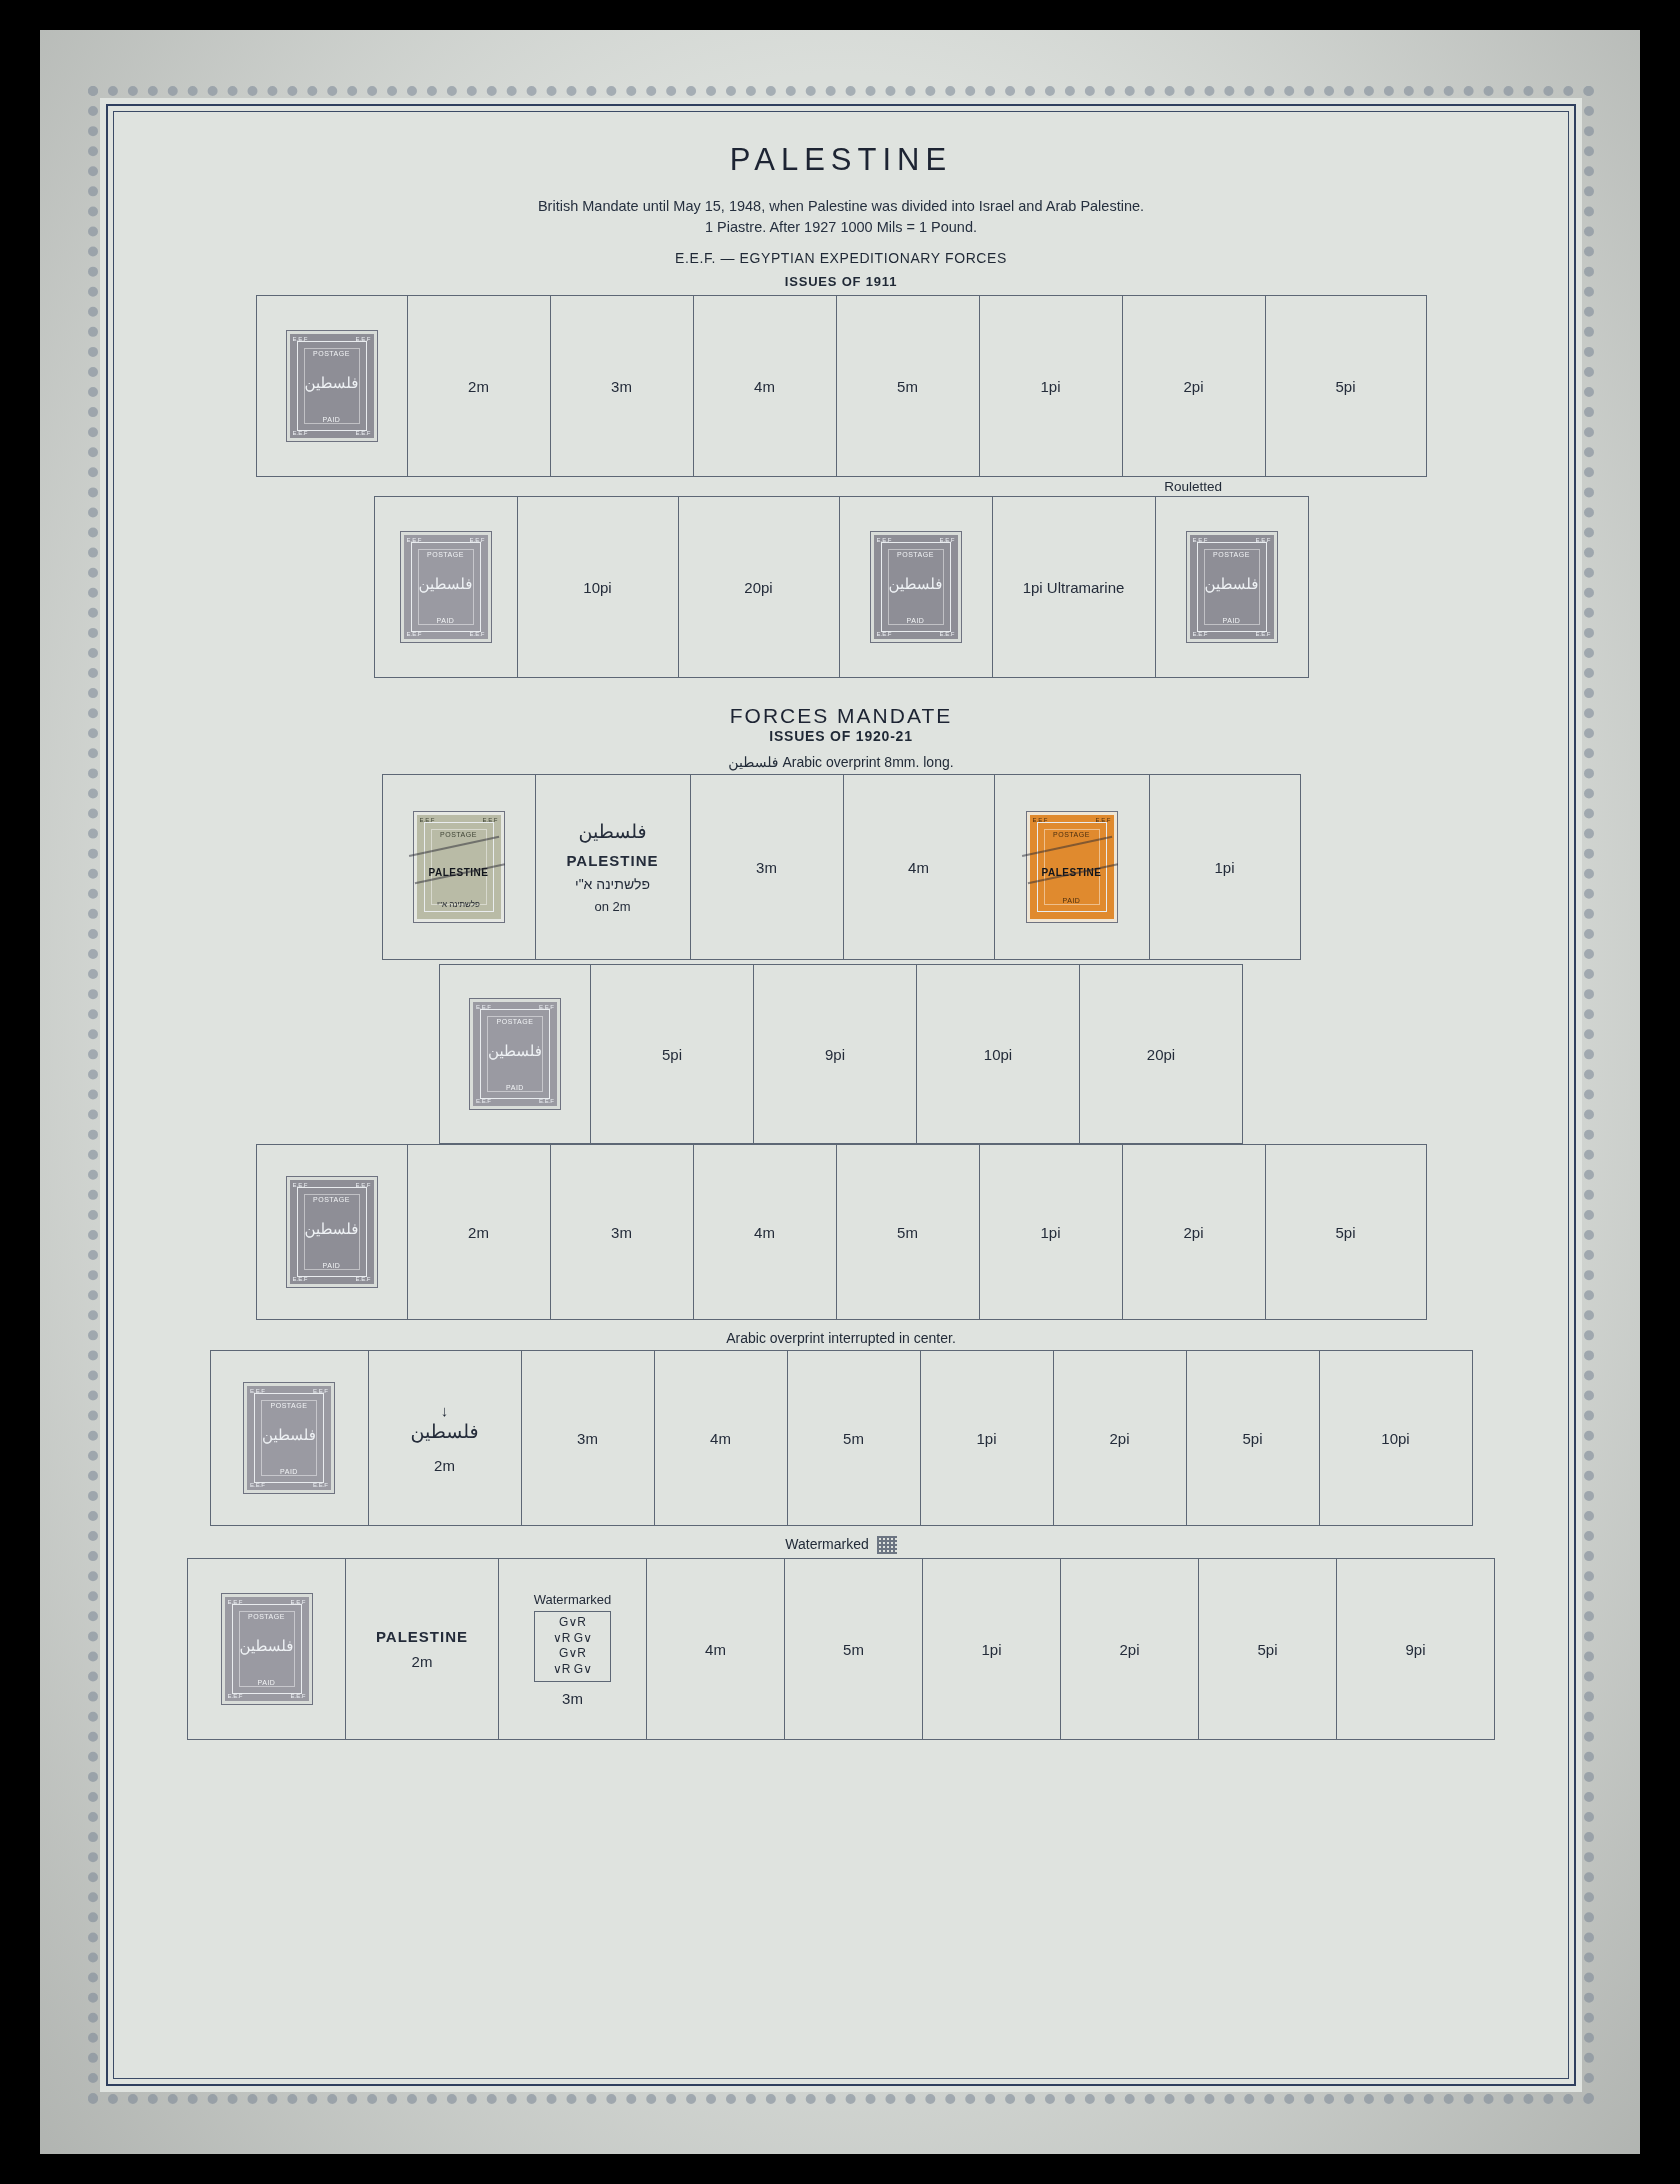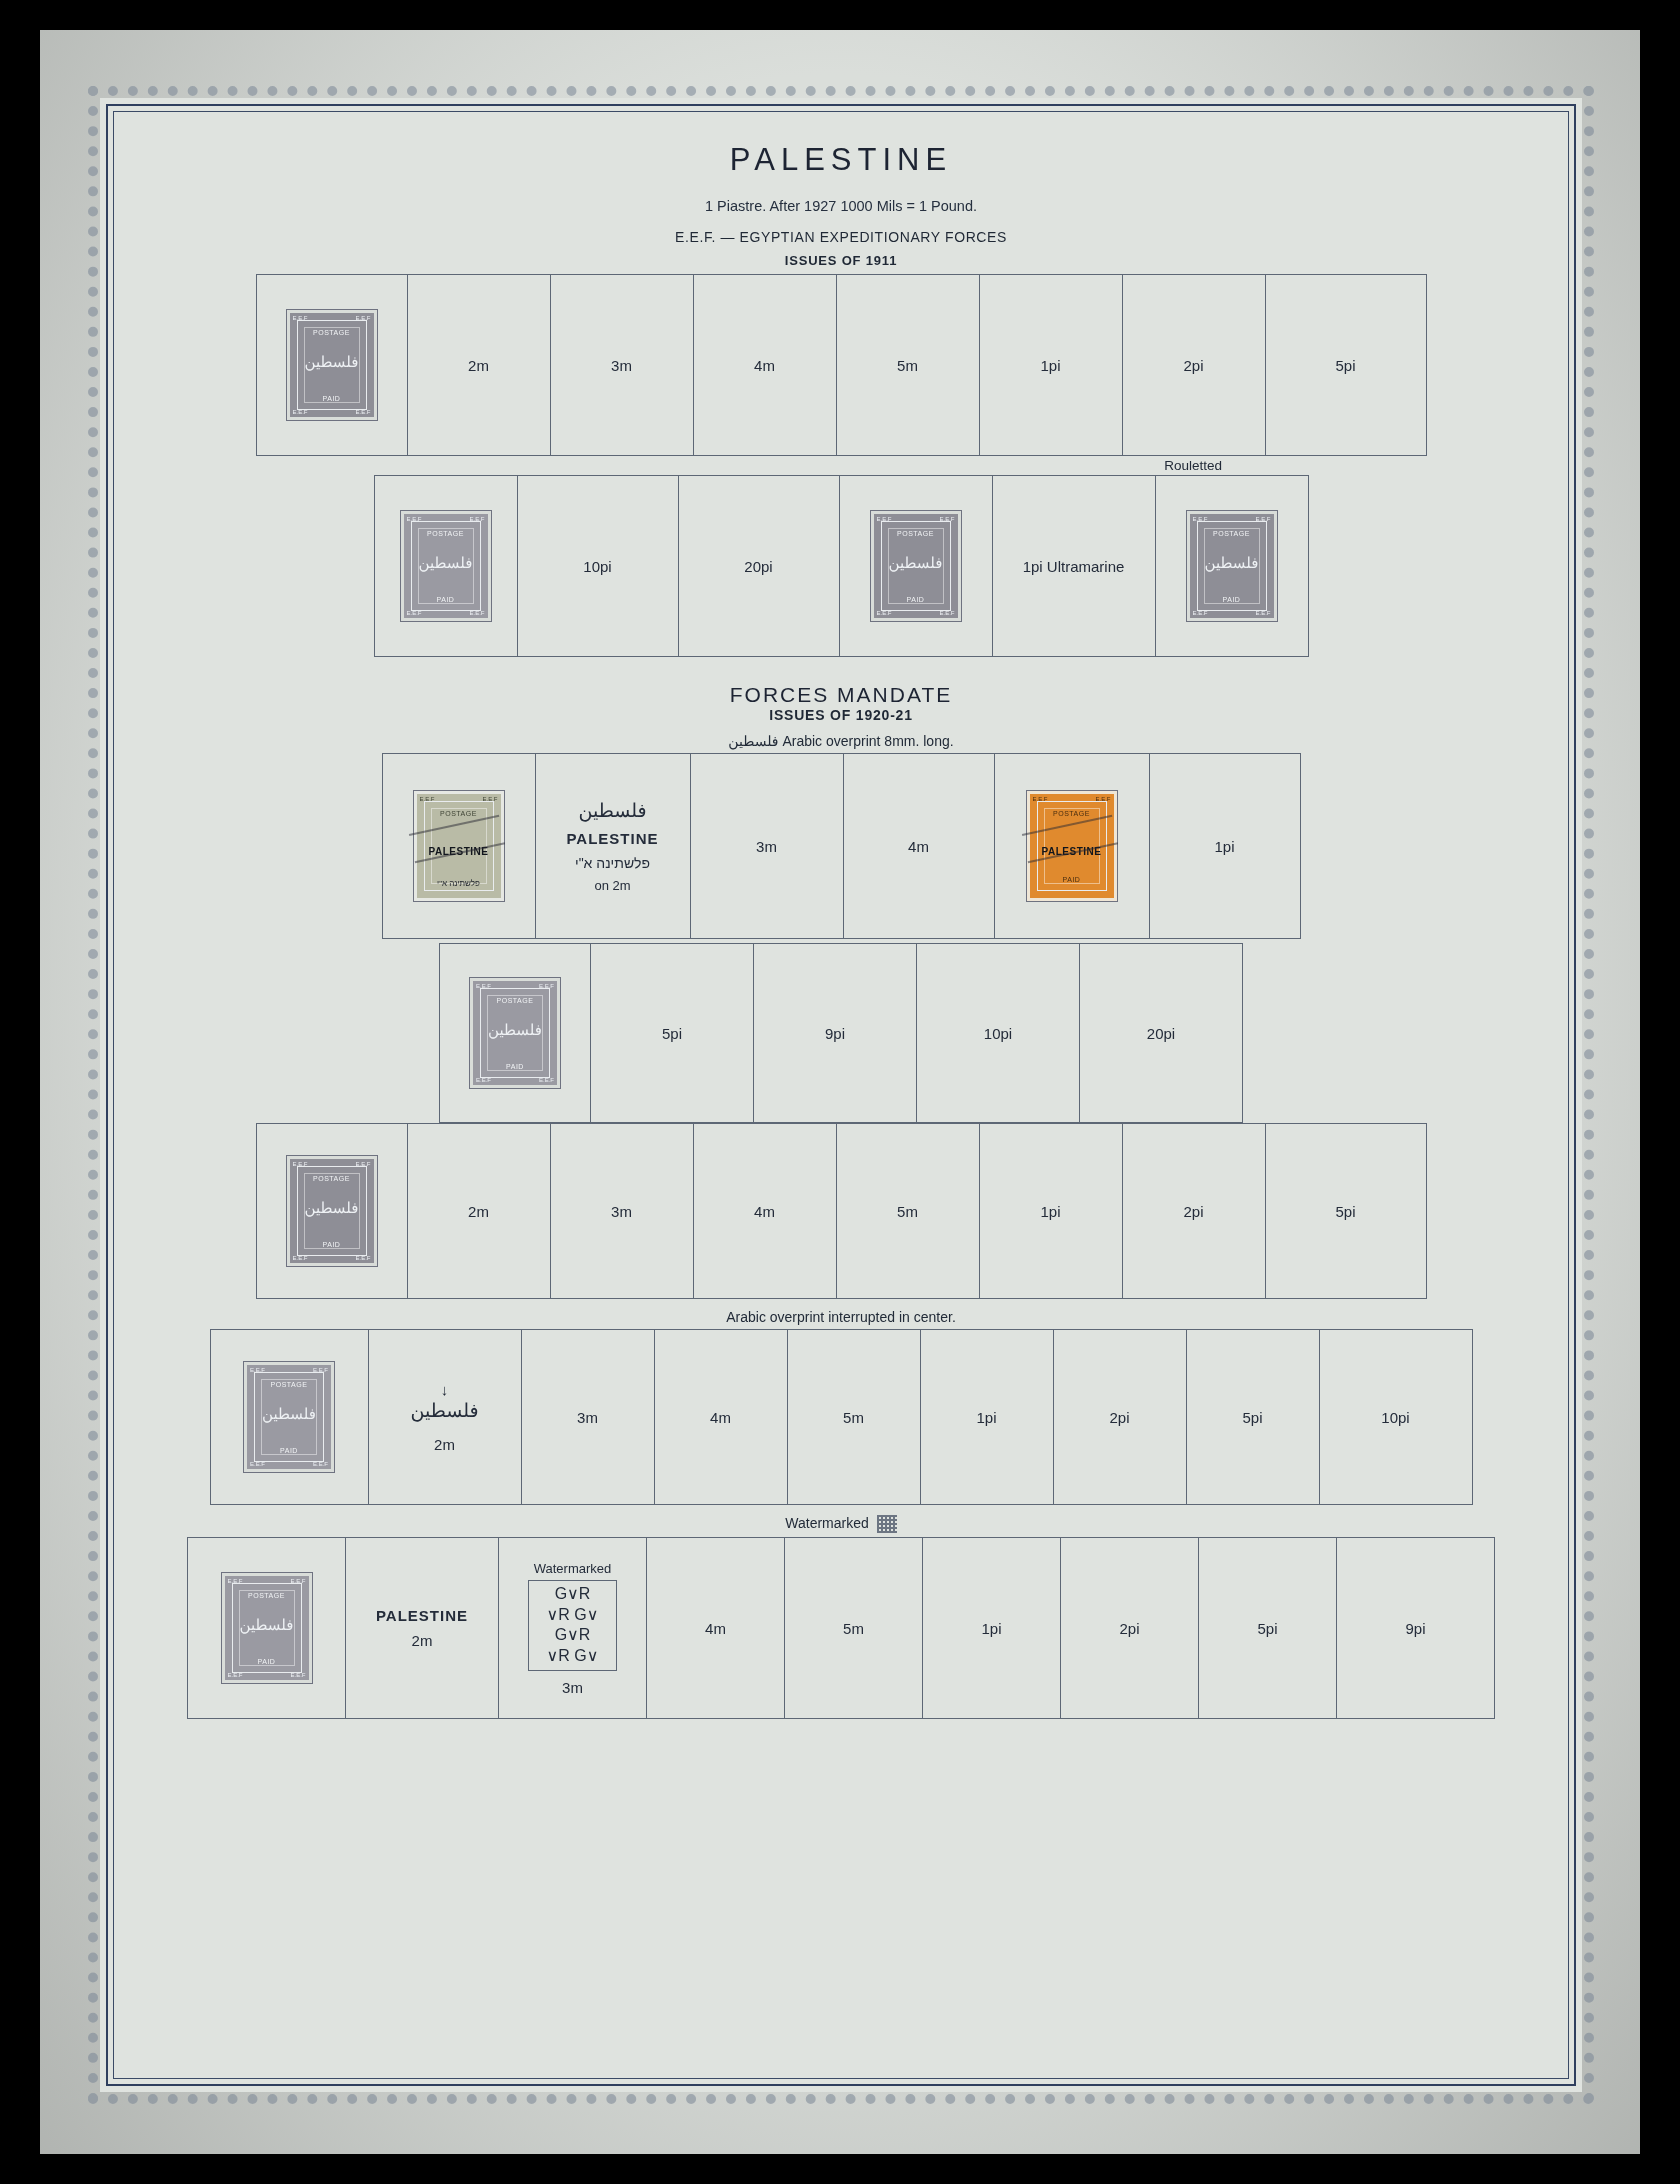--- a/index.html
+++ b/index.html
@@ -54,21 +54,21 @@
   .ovp2{position:absolute;left:0;right:0;bottom:10px;text-align:center;font-size:8px;color:#1a1f28;}
   .cancel{position:absolute;inset:0;}
   .cancel:before{content:"";position:absolute;left:-6px;top:30px;width:110%;height:26px;
      border-top:2px solid rgba(40,40,50,.5);border-bottom:2px solid rgba(40,40,50,.5);transform:rotate(-12deg);}
 
   .ovbox{font-size:19px;line-height:1.35;}
   .ovbox .pal{font-size:15px;font-weight:bold;letter-spacing:1px;margin-top:6px;}
   .ovbox .heb{font-size:14px;margin-top:4px;}
   .ovbox .sub{font-size:13px;margin-top:4px;}
   .arrow{font-size:15px;line-height:1;}
-  .wmbox{display:inline-block;border:1px solid #5d6775;padding:3px 18px;font-size:16px;line-height:1.3;}
+  .wmbox{display:inline-block;border:1px solid #5d6775;padding:3px 18px;font-size:12px;line-height:1.3;}
   .wmglyph{display:inline-block;width:20px;height:18px;background:
      repeating-linear-gradient(0deg,#6c7582 0 2px,transparent 2px 4px),
      repeating-linear-gradient(90deg,#6c7582 0 2px,transparent 2px 4px);
      vertical-align:middle;margin-left:4px;}
 </style>
 </head>
 <body>
 
 <div class="page">
   <div class="album">
@@ -76,20 +76,21 @@
     <div class="sheet"></div>
     <div class="deco-border">
         <div class="deco-inner"></div>
       </div>
 
     <div class="content">
 
       <h1 class="title">PALESTINE</h1>
 
       <div class="intro">
+        <div>British Mandate until May 15, 1948, when Palestine was divided into Israel and Arab Palestine.</div>
         <div>1 Piastre. After 1927 1000 Mils = 1 Pound.</div>
       </div>
 
       <div class="eef">E.E.F. — EGYPTIAN  EXPEDITIONARY  FORCES</div>
       <div class="issues">ISSUES OF 1911</div>
 
       <div class="row-wrap" style="margin-top:6px;">
         <table class="grid">
           <tbody>
               <tr>

